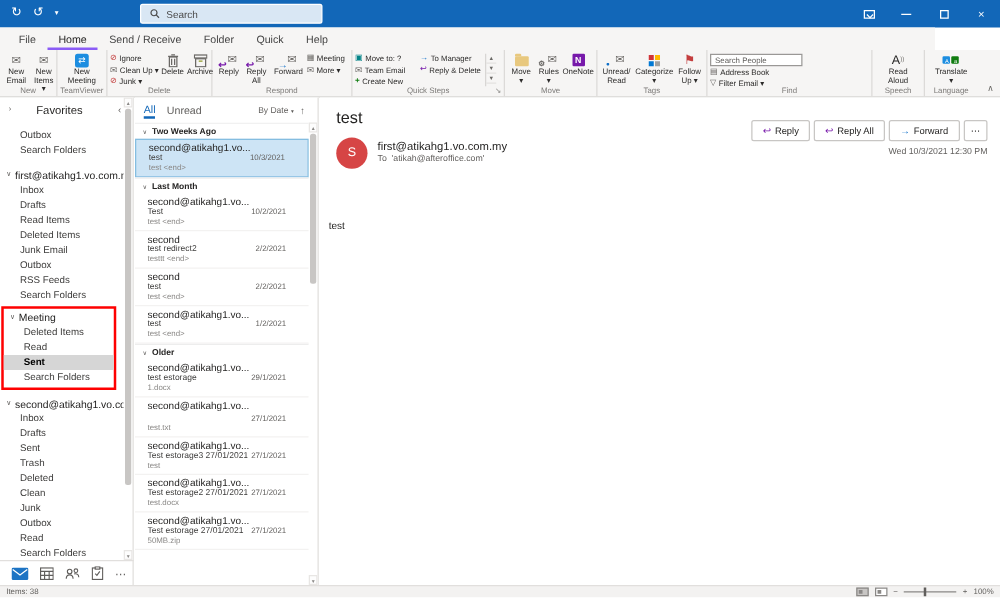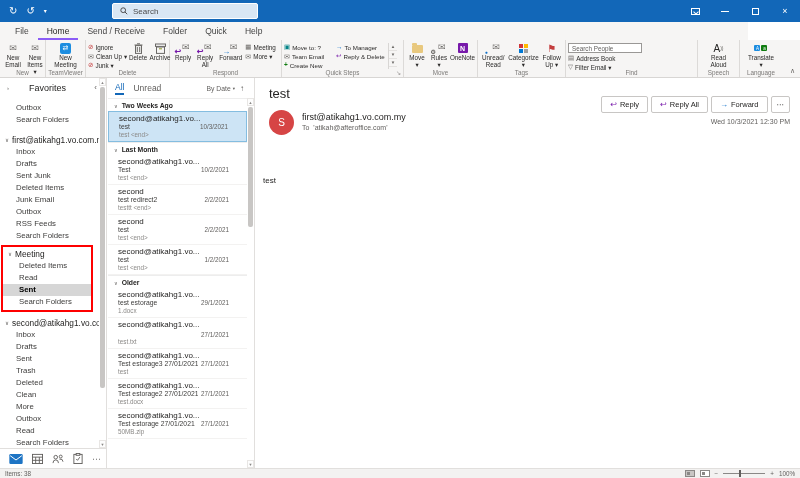--- a/index.html
+++ b/index.html
@@ -420,21 +420,21 @@
 
     <div class="fsection">
       <div class="froot">
         <span class="chev">∨</span>
         <span>first@atikahg1.vo.com.my</span>
       </div>
       <div>
 
       <div class="fchild">Inbox</div>
           <div class="fchild">Drafts</div>
-          <div class="fchild">Sent Junk</div>
+          <div class="fchild">Read Items</div>
           <div class="fchild">Deleted Items</div>
           <div class="fchild">Junk Email</div>
           <div class="fchild">Outbox</div>
           <div class="fchild">RSS Feeds</div>
           <div class="fchild">Search Folders</div>
         </div>
     </div>
 
     <div class="fsection" id="archives-box">
       <div class="froot">
@@ -453,21 +453,21 @@
         <span>second@atikahg1.vo.co...</span>
       </div>
       <div>
 
       <div class="fchild">Inbox</div>
           <div class="fchild">Drafts</div>
           <div class="fchild">Sent</div>
           <div class="fchild">Trash</div>
           <div class="fchild">Deleted</div>
           <div class="fchild">Clean</div>
-          <div class="fchild">More</div>
+          <div class="fchild">Junk</div>
           <div class="fchild">Outbox</div>
           <div class="fchild">Read</div>
           <div class="fchild">Search Folders</div>
         </div>
     </div>
   </div>
 
   <div id="folder-sb">
     <span class="sb-btn" style="top:0">▲</span>
     <span class="sb-thumb" style="top:9px; bottom:60px"></span>

